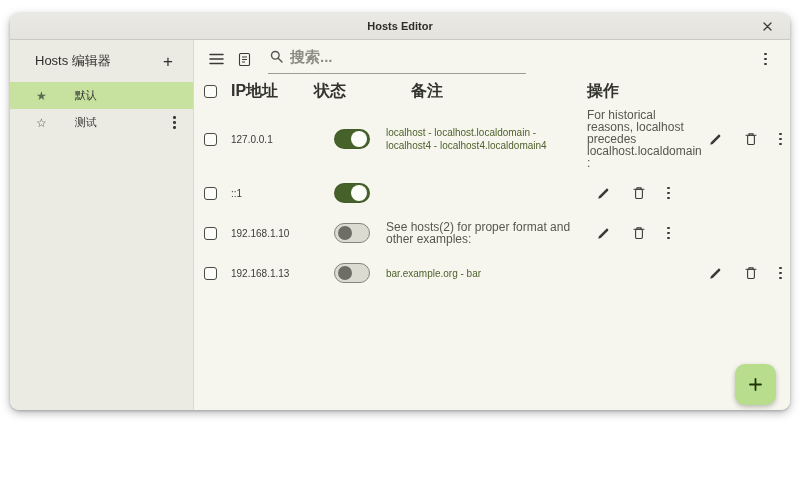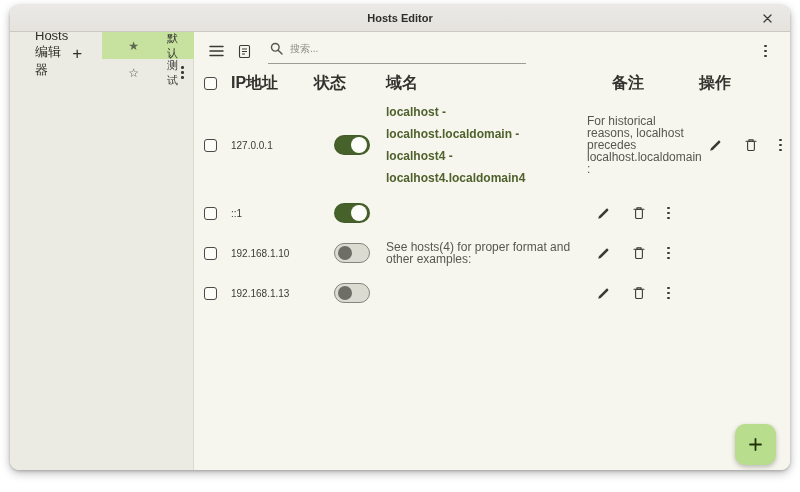--- a/index.html
+++ b/index.html
@@ -1,67 +1,67 @@
 <!DOCTYPE html>
 <html><head>
 <meta charset="utf-8">
 <style>
   * { margin:0; padding:0; box-sizing:border-box; }
   html,body { width:800px; height:492px; background:#ffffff; font-family:"Liberation Sans","DejaVu Sans",sans-serif; overflow:hidden; }
 
-  .window { position:absolute; left:10px; top:5px; width:780px; height:465px;
+  .window { position:absolute; left:10px; top:13px; width:780px; height:397px;
     border-radius:9px; overflow:hidden; background:#f6f6ee;
     box-shadow:0 3px 10px rgba(0,0,0,.28), 0 1px 3px rgba(0,0,0,.2);
     display:flex; flex-direction:column; }
 
   
   .titlebar { height:27px; flex:0 0 27px; background:linear-gradient(#ebe9e5,#e5e3de);
     border-bottom:1px solid #cbc9c2; display:flex; align-items:center; justify-content:center; position:relative; }
   .titlebar .title { font-size:11px; font-weight:bold; color:#2d2d2a; }
   .close-btn { position:absolute; right:12px; top:0; height:100%; display:flex; align-items:center; padding:0 6px; cursor:default; }
 
   
   .app-body { flex:1; display:flex; min-height:0; }
 
   
-  .sidebar { width:184px; flex:0 0 184px; background:#ebebe3; border-right:1px solid #dbdad1; display:flex; flex-direction:row; }
+  .sidebar { width:184px; flex:0 0 184px; background:#ebebe3; border-right:1px solid #dbdad1; display:flex; flex-direction:column; }
   .sidebar-header { height:42px; display:flex; align-items:center; justify-content:space-between; padding:0 16px 0 25px; }
   .sidebar-title { font-size:13px; color:#2e2e2a; }
   .sidebar-add { font-size:17px; color:#2e2e2a; line-height:1; padding:2px 4px; }
   .sidebar-list { display:flex; flex-direction:column; }
   .sidebar-item { height:27px; display:flex; align-items:center; padding:0 14px 0 26px; font-size:11px; color:#363632; }
   .sidebar-item.selected { background:#c6e29e; }
   .star { font-size:12px; line-height:1; margin-right:28px; }
   .star.filled { color:#5d6850; }
   .star.outline { color:#55534d; }
   .kebab { display:inline-flex; flex-direction:column; gap:2.4px; margin-left:auto; padding:3px; }
   .kebab i { width:2.6px; height:2.6px; border-radius:50%; background:#3a3a36; display:block; }
 
   
   .main { flex:1; display:flex; flex-direction:column; position:relative; background:#f6f6ee; min-width:0; }
   .toolbar { height:38px; flex:0 0 38px; display:flex; align-items:center; padding:0 20px 0 11px; }
   .icon-btn { display:flex; align-items:center; justify-content:center; padding:4px; }
   .doc-btn { margin-left:6px; }
   .search-entry { display:flex; align-items:center; gap:7px; width:258px; margin-left:13px;
     border-bottom:1px solid #9d9c93; padding:3px 2px 8px 2px; }
-  .search-entry input { border:none; outline:none; background:transparent; font-size:10px; color:#3a3a36; width:200px;
-    font-family:"Liberation Sans","DejaVu Sans",sans-serif; }
+  .search-entry input { border:none; outline:none; background:transparent; font-size:15px; color:#3a3a36; width:200px;
+    font-family:"Liberation Sans","DejaVu Sans",sans-serif;font-weight:bold; }
   .search-entry input::placeholder { color:#8d8d84; }
   .toolbar .kebab { margin-left:auto; }
 
   
   .table { padding-left:8px; }
   .trow { display:grid; grid-template-columns:29px 83px 72px 201px 112px 1fr; align-items:center; }
   .thead { height:27px; }
   .thead .th { font-size:16px; font-weight:bold; color:#32322e; }
   .th-note { margin-left:25px; }
   .tbody .trow { min-height:40px; padding:4px 0; }
   .checkbox { width:13px; height:13px; border:1.5px solid #4a4a44; border-radius:3px; background:#fcfcf8; margin-left:2px; }
   .ip { font-size:10px; color:#3b3b37; }
-  .domain { font-size:12px; font-weight:bold; color:#4f612c; line-height:22px; padding-right:14px; overflow-wrap:break-word; }
+  .domain { font-size:10px; font-weight:normal; color:#4f612c; line-height:13px; padding-right:14px; overflow-wrap:break-word; }
   .note { font-size:12px; color:#57574f; line-height:12px; padding-right:10px; }
   .actions { display:flex; align-items:center; gap:15px; padding-left:6px; }
   .actions .kebab { margin-left:0; }
 
   
   .toggle { width:36px; height:20px; border-radius:10px; background:#dbdbd2; border:1px solid #85857c; position:relative; margin-left:20px; }
   .toggle .knob { position:absolute; width:14px; height:14px; border-radius:50%; background:#6e6e67; left:3px; top:2px; }
   .toggle.on { background:#47612b; border-color:#40572699; }
   .toggle.on .knob { left:auto; right:2px; top:1px; width:16px; height:16px; background:#fdfdfa; }
 
@@ -134,21 +134,20 @@
             <i></i>
             <i></i>
           </span>
       </div>
 
       <div class="table">
         <div class="trow thead">
           <span class="checkbox"></span>
           <span class="th">IP地址</span>
           <span class="th">状态</span>
-          <span class="th">域名</span>
           <span class="th th-note">备注</span>
           <span class="th">操作</span>
         </div>
 
         <div class="tbody">
 
           <div class="trow">
             <span class="checkbox"></span>
             <span class="ip">127.0.0.1</span>
             <span class="toggle on">
@@ -202,21 +201,21 @@
                 </span>
             </span>
           </div>
 
           <div class="trow">
             <span class="checkbox"></span>
             <span class="ip">192.168.1.10</span>
             <span class="toggle">
                 <span class="knob"></span>
               </span>
-            <span class="note">See hosts(4) for proper format and other examples:</span>
+            <span class="note">See hosts(2) for proper format and other examples:</span>
             <span class="actions">
               <span class="icon-btn">
                   <svg width="13" height="13" viewBox="0 0 13 13" fill="#3a3a36">
                     <path d="M1.2 11.8 L1.9 9.2 L9.2 1.9 C9.6 1.5 10.3 1.5 10.7 1.9 L11.1 2.3 C11.5 2.7 11.5 3.4 11.1 3.8 L3.8 11.1 Z"></path>
                   </svg>
                 </span>
               <span class="icon-btn">
                   <svg width="12" height="14" viewBox="0 0 12 14" fill="none" stroke="#3a3a36" stroke-width="1.1" stroke-linecap="round">
                     <path d="M1 3.2 h10 M4 3 v-1.3 h4 V3"></path>
                     <rect x="2.6" y="3.2" width="6.8" height="9.3" rx="1.2"></rect>
@@ -229,20 +228,21 @@
                 </span>
             </span>
           </div>
 
           <div class="trow">
             <span class="checkbox"></span>
             <span class="ip">192.168.1.13</span>
             <span class="toggle">
                 <span class="knob"></span>
               </span>
+            <span class="domain">bar.example.org - bar</span>
             <span class="note"></span>
             <span class="actions">
               <span class="icon-btn">
                   <svg width="13" height="13" viewBox="0 0 13 13" fill="#3a3a36">
                     <path d="M1.2 11.8 L1.9 9.2 L9.2 1.9 C9.6 1.5 10.3 1.5 10.7 1.9 L11.1 2.3 C11.5 2.7 11.5 3.4 11.1 3.8 L3.8 11.1 Z"></path>
                   </svg>
                 </span>
               <span class="icon-btn">
                   <svg width="12" height="14" viewBox="0 0 12 14" fill="none" stroke="#3a3a36" stroke-width="1.1" stroke-linecap="round">
                     <path d="M1 3.2 h10 M4 3 v-1.3 h4 V3"></path>

